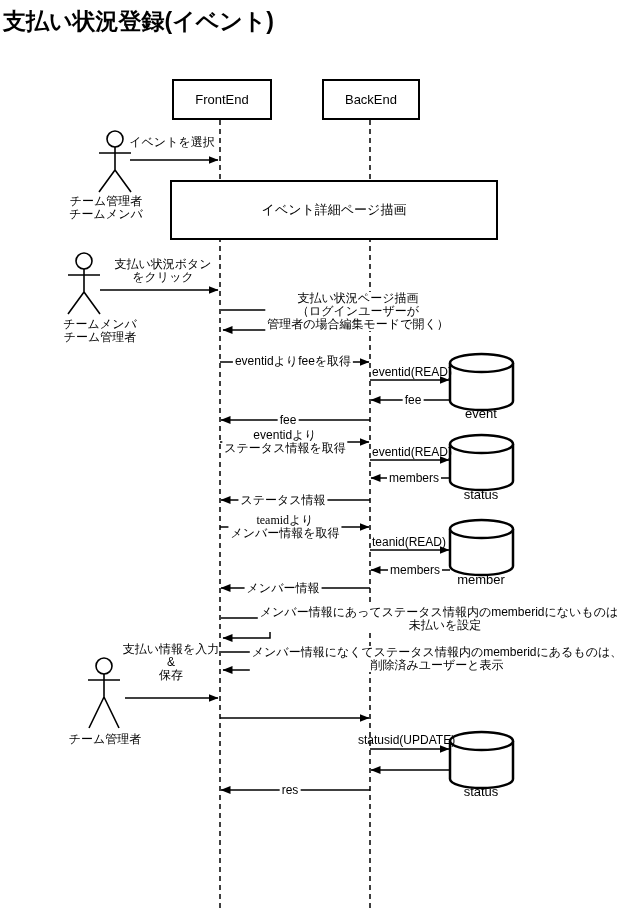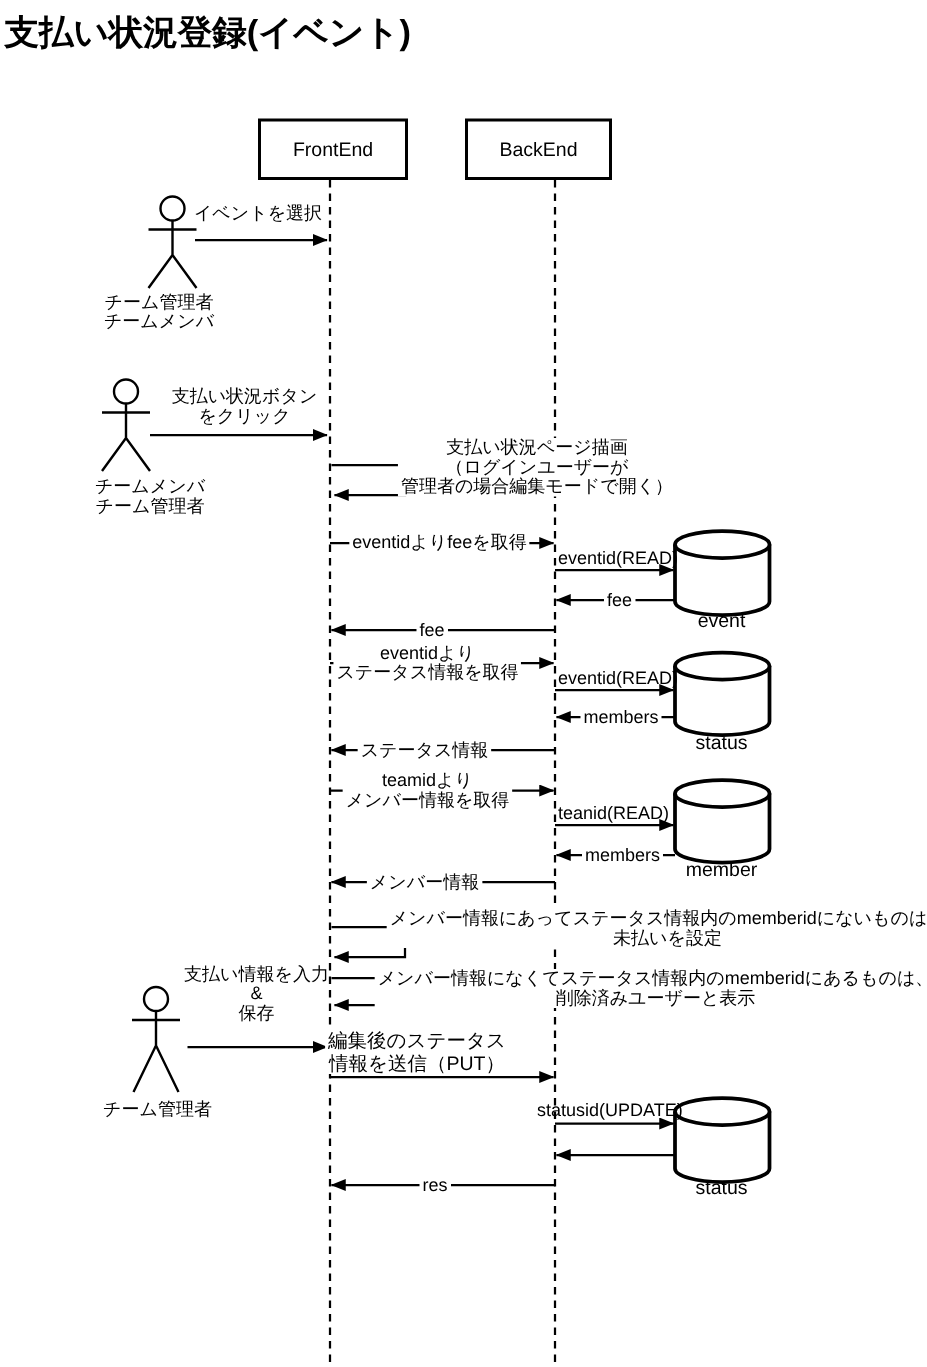--- a/index.html
+++ b/index.html
@@ -94,22 +94,23 @@
     </g>
     <g stroke="#000" stroke-width="2.5" fill="#fff">
       <path d="M450,741 v38 a31.5,9 0 0,0 63,0 v-38"></path>
       <ellipse cx="481.5" cy="741" rx="31.5" ry="9"></ellipse>
     </g>
   </svg>
 
   <div class="titlebar">支払い状況登録(イベント)</div>
 
   <div class="headbox" style="left:172px;top:79px;width:96px;height:37px;">FrontEnd</div>
-  <div class="headbox" style="left:310px;top:79px;width:94px;height:37px;">BackEnd</div>
+  <div class="headbox" style="left:322px;top:79px;width:94px;height:37px;">BackEnd</div>
 
+  <div class="widebox" style="left:170px;top:180px;width:324px;height:56px;">イベント詳細ページ描画</div>
 
   <div class="lbl ctr" style="left:106px;top:195px;">
     <div>チーム管理者</div>
     <div>チームメンバ</div>
   </div>
   <div class="lbl ctr" style="left:100px;top:318px;">
     <div>チームメンバ</div>
     <div>チーム管理者</div>
   </div>
   <div class="lbl ctr" style="left:105px;top:733px;">
@@ -135,21 +136,21 @@
   <div class="lbl ctr onln" style="left:288px;top:414px;">fee</div>
 
   <div class="lbl ctr onln" style="left:285px;top:429px;">
     <div>eventidより</div>
     <div>ステータス情報を取得</div>
   </div>
   <div class="lbl" style="left:372px;top:446px;">eventid(READ)</div>
   <div class="lbl ctr onln" style="left:414px;top:472px;">members</div>
   <div class="lbl ctr onln" style="left:283px;top:494px;">ステータス情報</div>
 
-  <div class="lbl ctr onln" style="left:285px;top:514px;">
+  <div class="lbl ctr onln" style="left:285px;top:514px;font-family:Liberation Serif, serif;">
     <div>teamidより</div>
     <div>メンバー情報を取得</div>
   </div>
   <div class="lbl" style="left:372px;top:536px;">teanid(READ)</div>
   <div class="lbl ctr onln" style="left:415px;top:564px;">members</div>
   <div class="lbl ctr onln" style="left:283px;top:582px;">メンバー情報</div>
 
   <div class="lbl ctr onln" style="left:445px;top:606px;">
     <div>メンバー情報にあってステータス情報内のmemberidにないものは、</div>
     <div>未払いを設定</div>
@@ -158,24 +159,20 @@
     <div>メンバー情報になくてステータス情報内のmemberidにあるものは、</div>
     <div>削除済みユーザーと表示</div>
   </div>
 
   <div class="lbl ctr" style="left:171px;top:643px;">
     <div>支払い情報を入力</div>
     <div>&amp;</div>
     <div>保存</div>
   </div>
 
-  <div class="lbl ctr onln" style="left:278px;top:686px;font-size:13px;line-height:15px;">
-    <div>編集後のステータス</div>
-    <div>情報を送信（PUT）</div>
-  </div>
 
   <div class="lbl" style="left:358px;top:734px;">statusid(UPDATE)</div>
   <div class="lbl ctr onln" style="left:290px;top:784px;">res</div>
 
   <div class="dblbl" style="left:481px;top:374px;">event</div>
   <div class="dblbl" style="left:481px;top:455px;">status</div>
   <div class="dblbl" style="left:481px;top:540px;">member</div>
   <div class="dblbl" style="left:481px;top:752px;">status</div>
 
 </div>

